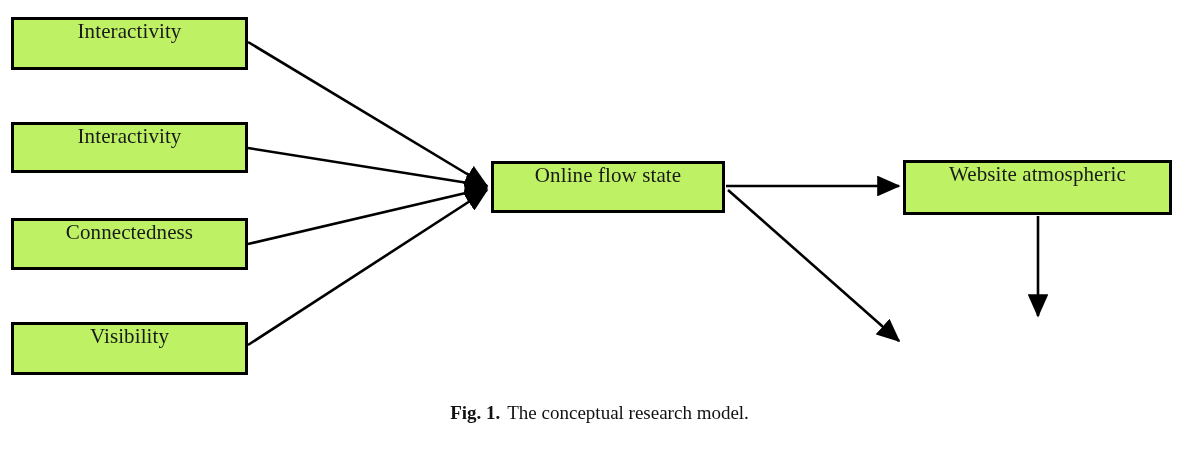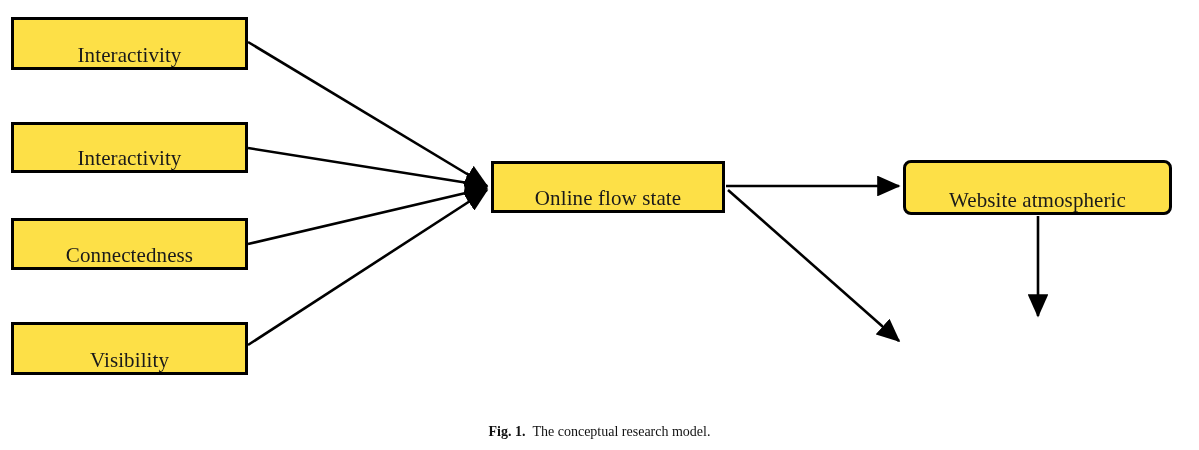--- a/index.html
+++ b/index.html
@@ -24,42 +24,42 @@
     left: 0;
     top: 0;
     width: 1199px;
     height: 450px;
     pointer-events: none;
   }
   .node-box {
     position: absolute;
     box-sizing: border-box;
     border: 3px solid #000000;
-    background: #fde047;
+    background: #bef264;
     display: flex;
-    align-items: flex-end;
+    align-items: flex-start;
     justify-content: center;
     text-align: center;
   }
   .node-label {
     font-family: "Liberation Serif", "DejaVu Serif", serif;
     font-size: 21px;
     line-height: 1.1;
     color: #1a1a1a;
     white-space: nowrap;
     letter-spacing: 0.1px;
   }
   #caption {
     position: absolute;
     left: 0;
-    top: 424px;
+    top: 402px;
     width: 1199px;
     text-align: center;
     font-family: "Liberation Serif", "DejaVu Serif", serif;
-    font-size: 14px;
+    font-size: 19px;
     color: #111111;
   }
   #caption .caption-prefix {
     font-weight: bold;
     margin-right: 7px;
   }
 </style>
 </head>
 <body>
 
@@ -95,21 +95,21 @@
   </div>
 
   <div class="node-box" style="left:11px; top:322px; width:237px; height:53px;">
     <span class="node-label">Visibility</span>
   </div>
 
   <div class="node-box" style="left:491px; top:161px; width:234px; height:52px;">
     <span class="node-label">Online flow state</span>
   </div>
 
-  <div class="node-box" style="left:903px; top:160px; width:269px; height:55px;border-radius:8px;">
+  <div class="node-box" style="left:903px; top:160px; width:269px; height:55px;">
     <span class="node-label">Website atmospheric</span>
   </div>
 
 
   <div id="caption">
     <span class="caption-prefix">Fig. 1.</span><span class="caption-body">The conceptual research model.</span>
   </div>
 
 </div>
 

